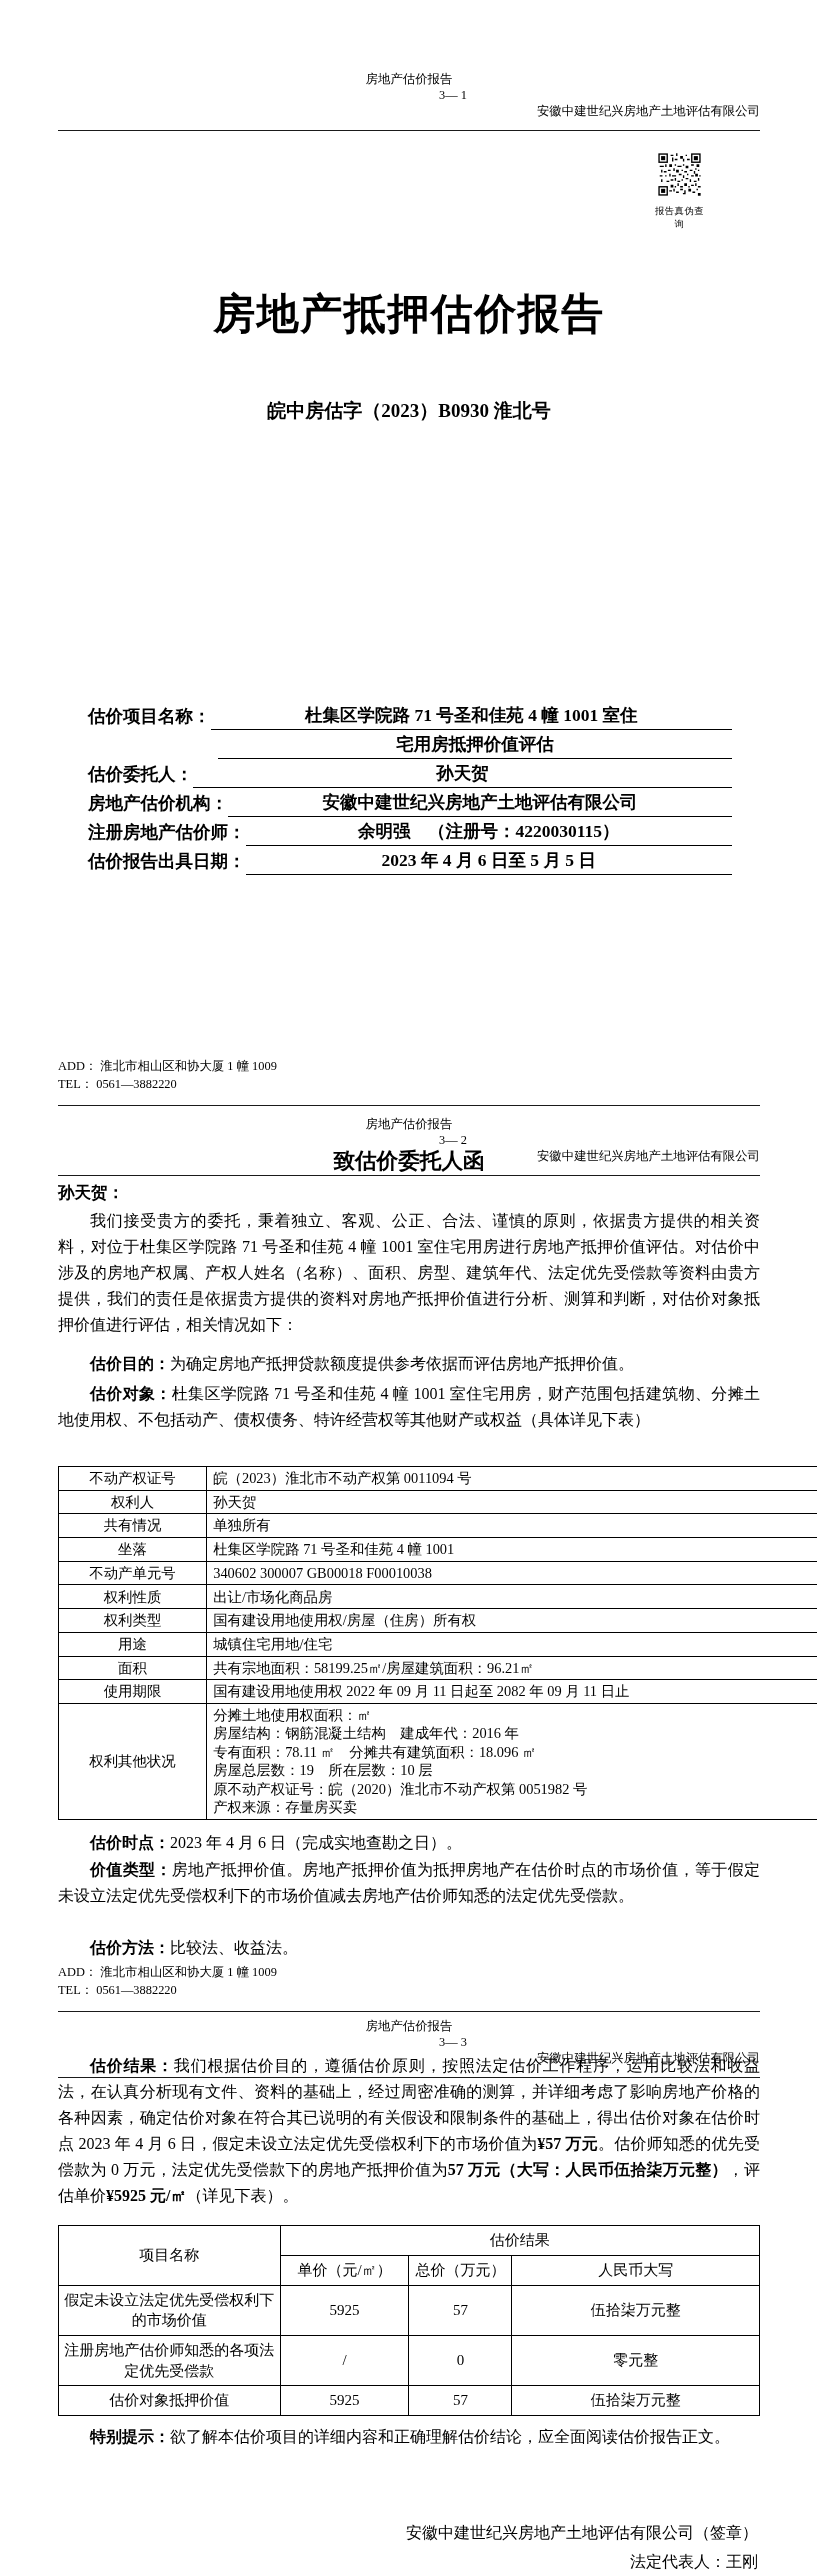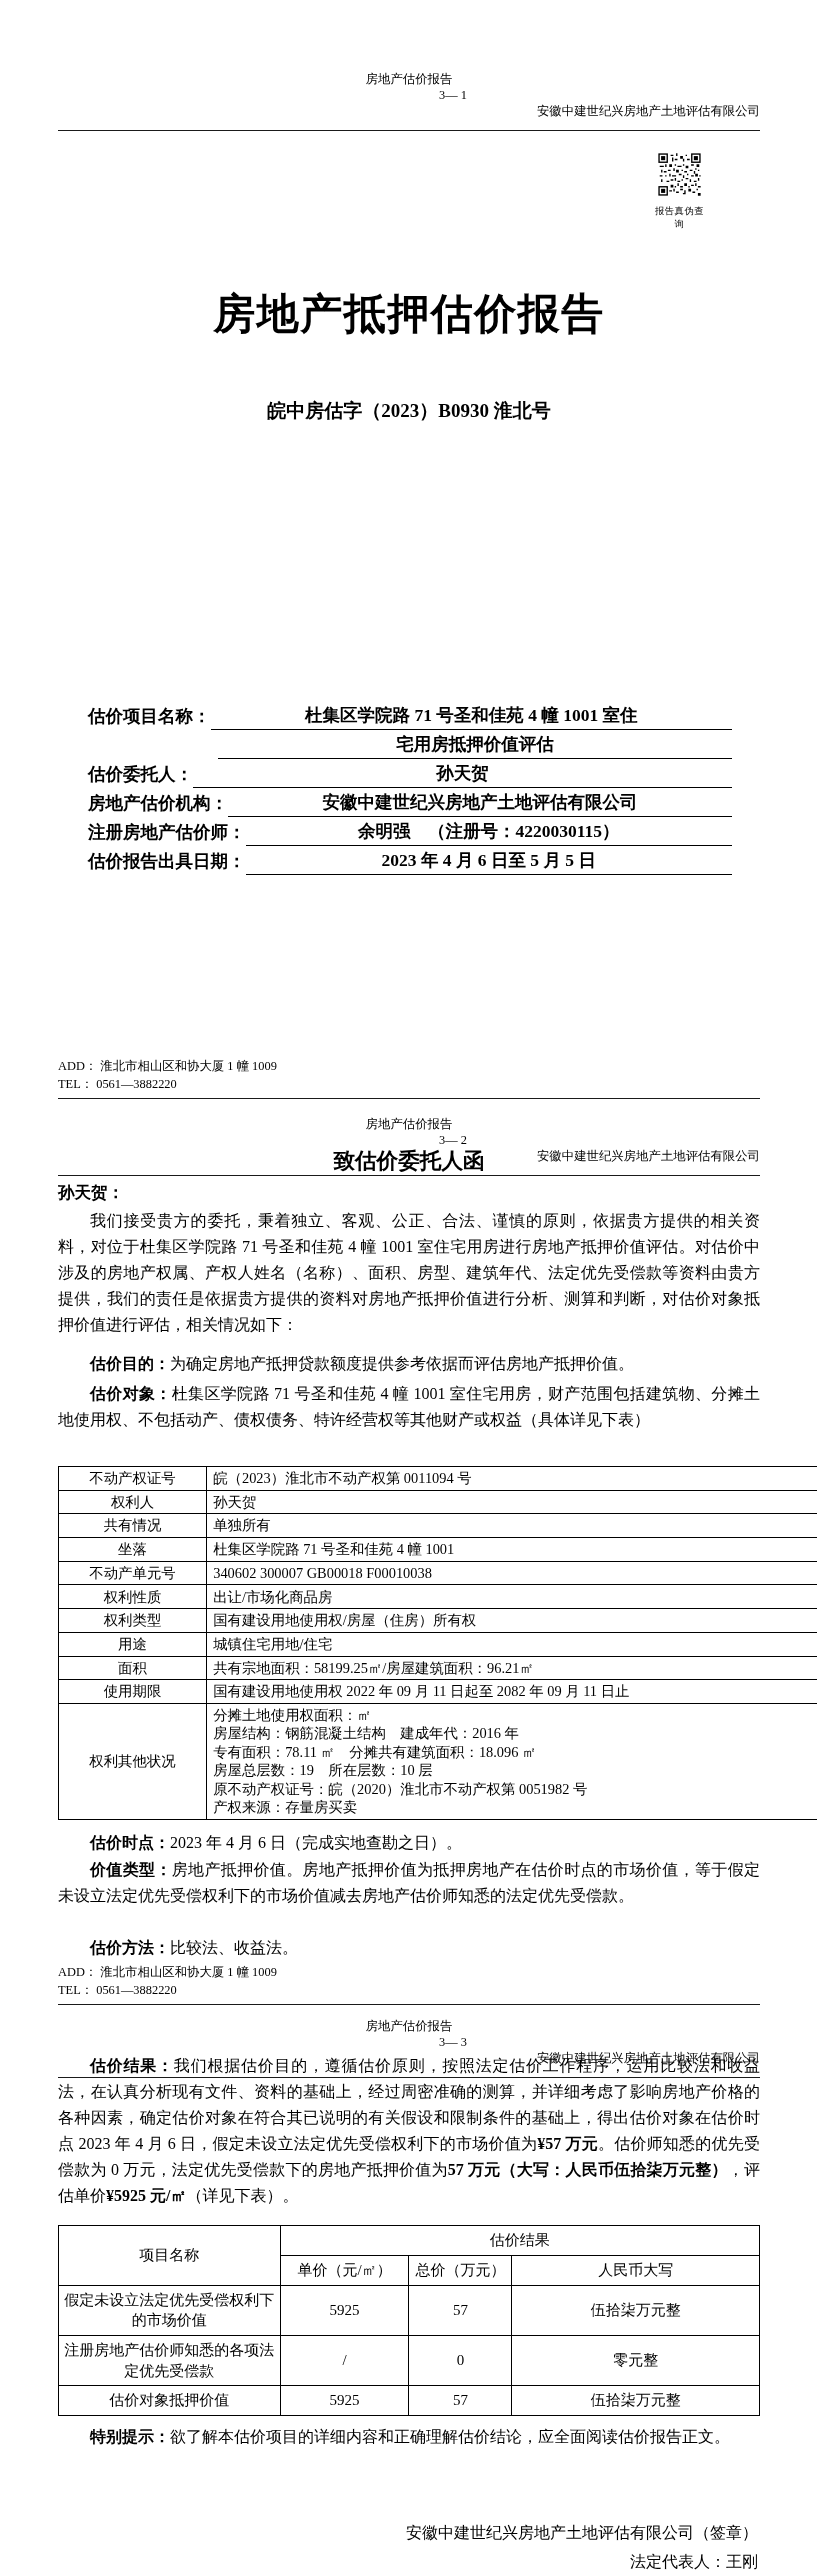--- a/index.html
+++ b/index.html
@@ -9,21 +9,21 @@
     font-family:"Liberation Serif","DejaVu Serif",serif; color:#000; overflow:hidden;
   }
   .page-header {
     position:absolute; left:58px; width:702px; display:flex; align-items:center;
     font-size:12.4px; border-bottom:1px solid #1a1a1a; padding-bottom:10px;flex-direction:column;
   }
   .ph-page { margin-left:88px; }
   .ph-right { margin-left:auto; }
   .page-footer {
     position:absolute; left:58px; width:702px; font-size:12.4px; line-height:17.5px;
-    border-bottom:1px solid #1a1a1a; padding-bottom:5px;
+    border-bottom:1px solid #1a1a1a; padding-bottom:12px;
   }
   .qr-block { position:absolute; top:152px; left:655px; width:49px; text-align:center; }
   .qr-caption { font-size:9.3px; margin-top:6px; letter-spacing:0.5px; }
   .cover-title { position:absolute; top:286px; left:0; width:100%; margin:0; text-align:center;
     font-size:42px; font-weight:700; letter-spacing:1.5px; }
   .cover-docno { position:absolute; top:398px; left:0; width:100%; text-align:center;
     font-size:19px; font-weight:700; }
   .cover-fields { position:absolute; top:701px; left:88px; width:644px; font-size:17.5px; font-weight:700; }
   .cf-row { display:flex; align-items:flex-end; height:29px; }
   .cf-label { white-space:nowrap; padding-bottom:2.1px; }

